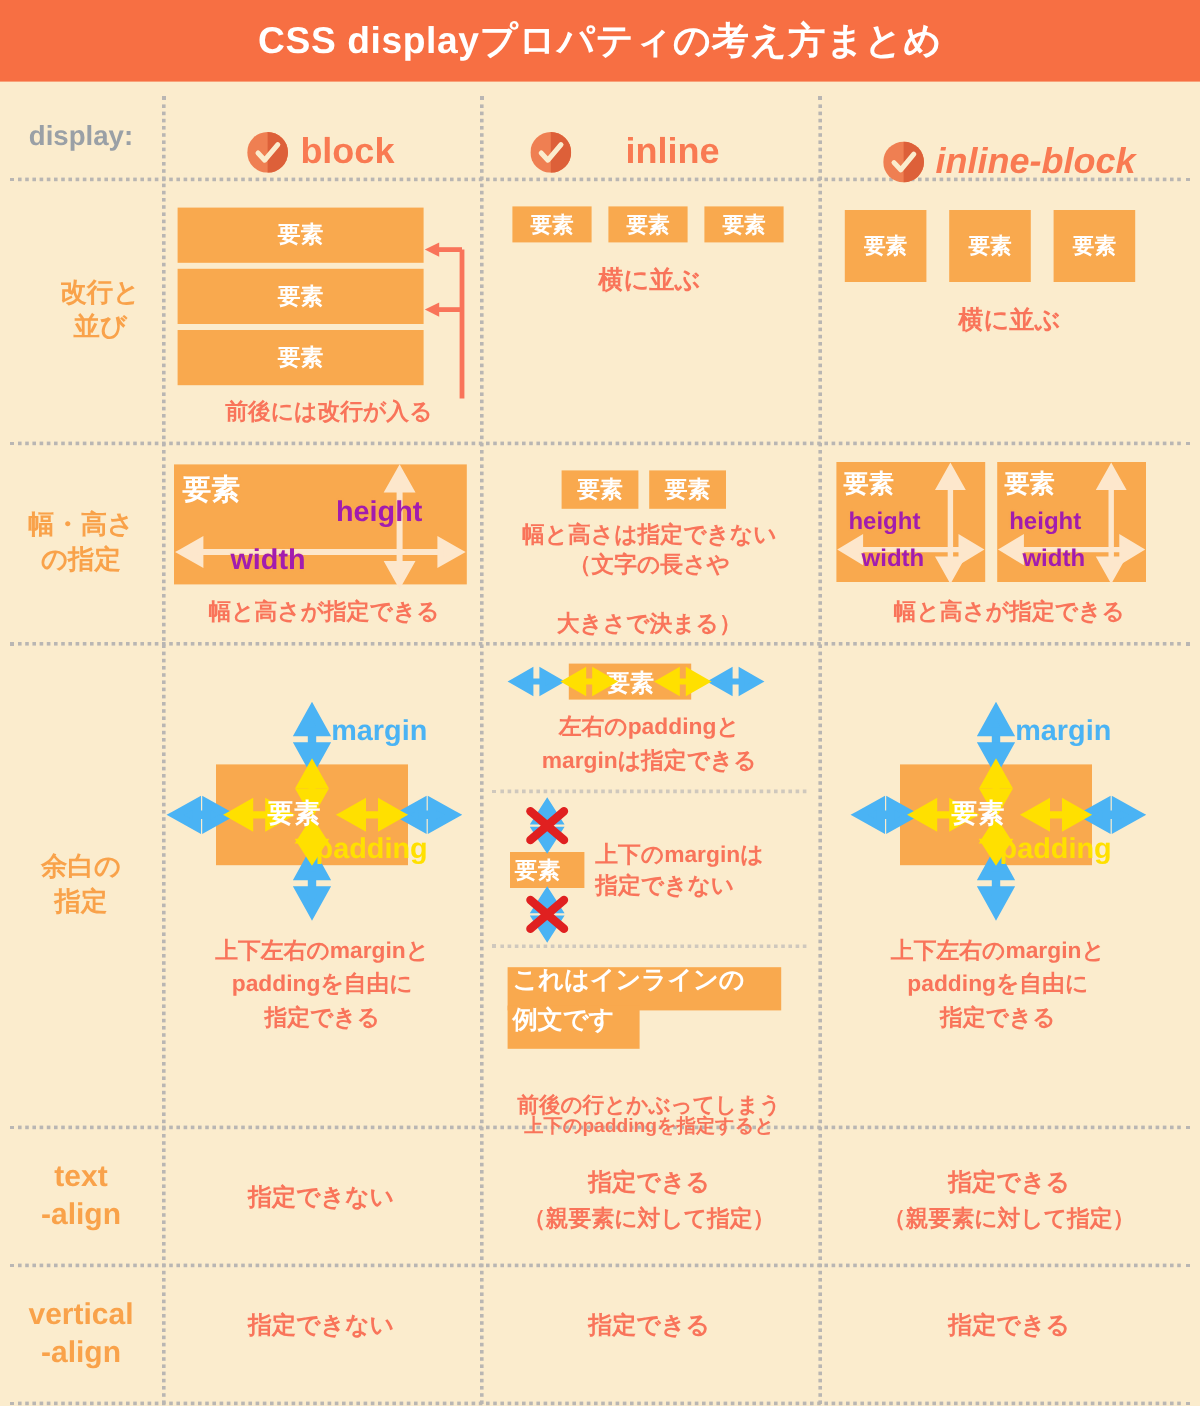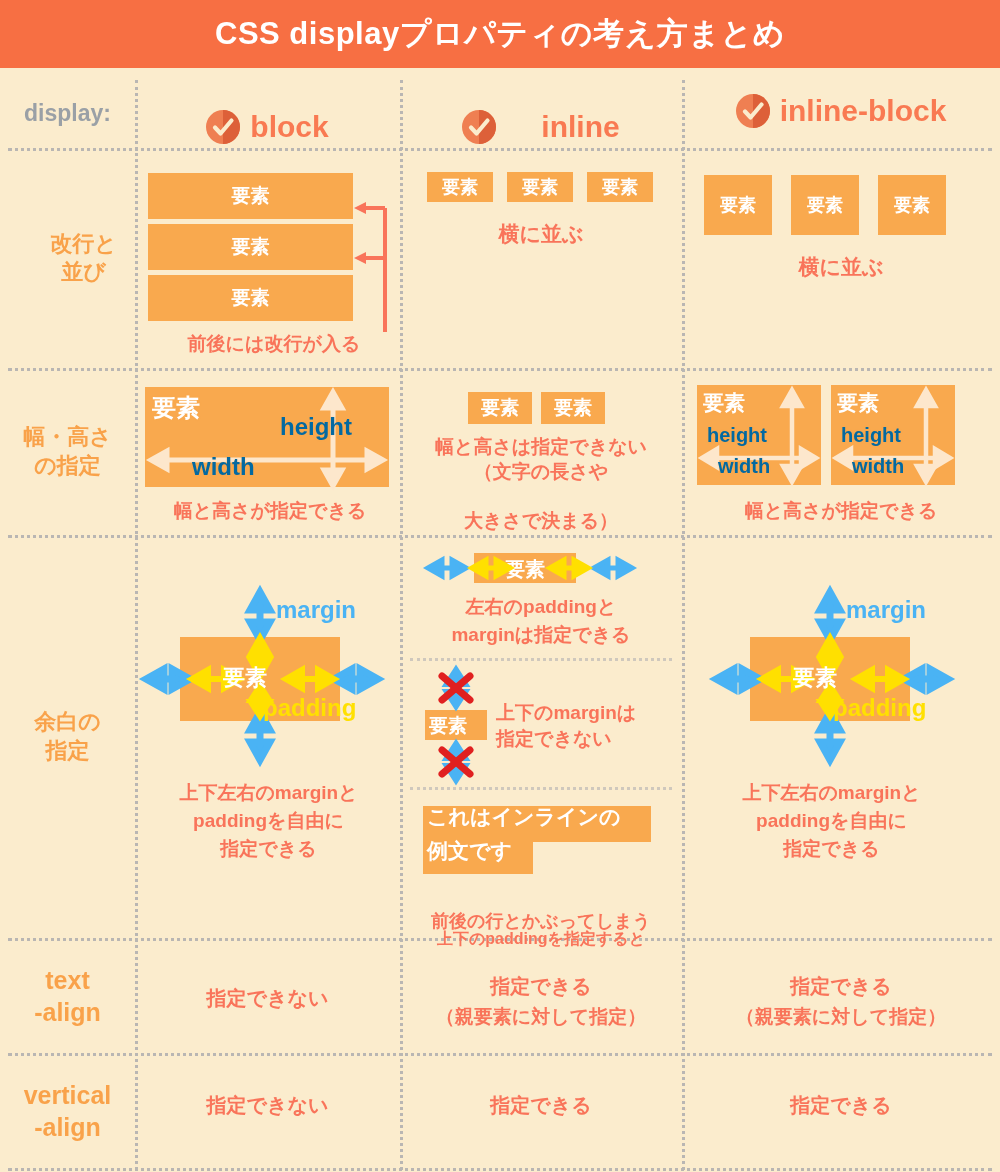--- a/index.html
+++ b/index.html
@@ -48,21 +48,21 @@
     background: #f9a94e; color: #fff; font-weight: bold;
     display: flex; align-items: center; justify-content: center;
     font-size: 19px; position: absolute;
   }
   .note {
     position: absolute; color: #f9745a; font-weight: bold; font-size: 19px;
     text-align: center; line-height: 1.32;
   }
 
   .dim-label {
-    position: absolute; color: #0369a1; font-weight: bold; font-size: 24px;
+    position: absolute; color: #a21caf; font-weight: bold; font-size: 24px;
     text-shadow: 0 0 2px rgba(249,169,78,.4);
   }
 
   
   svg.ovl { position: absolute; overflow: visible; }
 </style>
 </head>
 <body>
 
 <div id="page">
@@ -88,32 +88,32 @@
     <span class="check-icon">
       <svg width="34" height="34" viewBox="0 0 34 34">
         <circle cx="17" cy="17" r="17" fill="#ef7f52"></circle>
         <path d="M17 0 A17 17 0 0 1 17 34 Z" fill="#dd6039"></path>
         <path d="M9 17.5 L14.6 23.5 L25.5 10.5" stroke="#fbeccd" stroke-width="4.2" fill="none" stroke-linecap="round" stroke-linejoin="round"></path>
       </svg>
     </span>
     <span class="disp-name">block</span>
   </div>
 
-  <div class="disp-head" style="left:400px; top:88px; width:282px; height:56px;gap:45px;">
+  <div class="disp-head" style="left:380px; top:88px; width:282px; height:56px;gap:45px;">
     <span class="check-icon">
       <svg width="34" height="34" viewBox="0 0 34 34">
         <circle cx="17" cy="17" r="17" fill="#ef7f52"></circle>
         <path d="M17 0 A17 17 0 0 1 17 34 Z" fill="#dd6039"></path>
         <path d="M9 17.5 L14.6 23.5 L25.5 10.5" stroke="#fbeccd" stroke-width="4.2" fill="none" stroke-linecap="round" stroke-linejoin="round"></path>
       </svg>
     </span>
     <span class="disp-name">inline</span>
   </div>
 
-  <div class="disp-head" style="left:682px; top:72px; width:318px; height:56px;">
+  <div class="disp-head" style="left:682px; top:96px; width:318px; height:56px;font-style:italic;">
     <span class="check-icon">
       <svg width="34" height="34" viewBox="0 0 34 34">
         <circle cx="17" cy="17" r="17" fill="#ef7f52"></circle>
         <path d="M17 0 A17 17 0 0 1 17 34 Z" fill="#dd6039"></path>
         <path d="M9 17.5 L14.6 23.5 L25.5 10.5" stroke="#fbeccd" stroke-width="4.2" fill="none" stroke-linecap="round" stroke-linejoin="round"></path>
       </svg>
     </span>
     <span class="disp-name">inline-block</span>
   </div>
 

